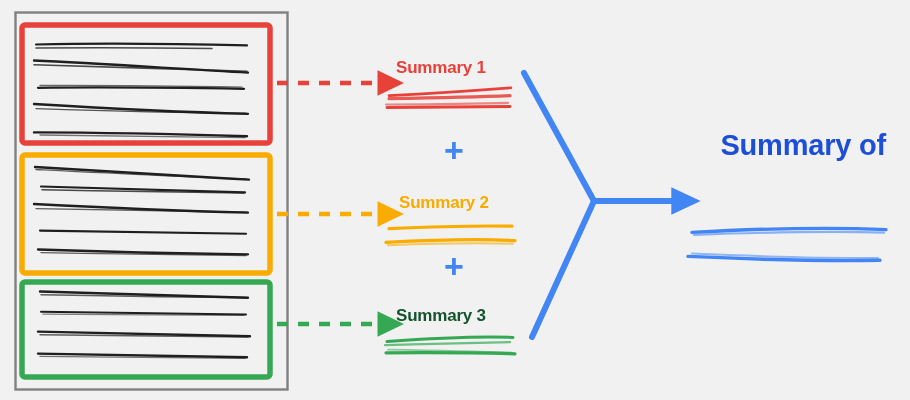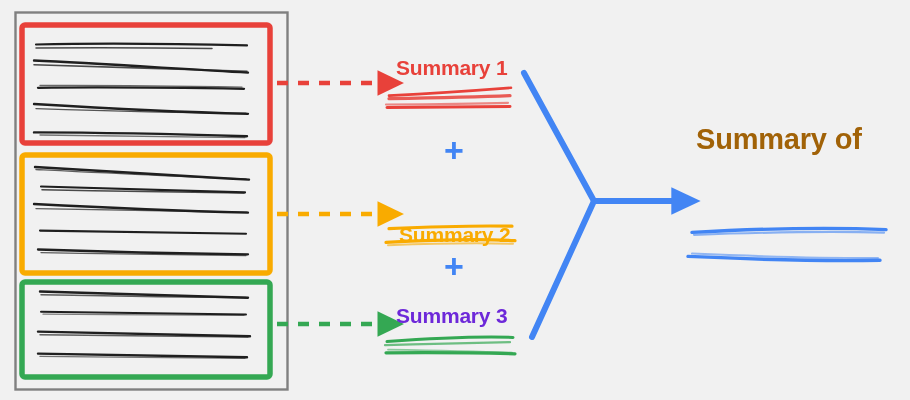--- a/index.html
+++ b/index.html
@@ -28,33 +28,33 @@
     height: 400px;
   }
   .label {
     position: absolute;
     white-space: nowrap;
     font-family: "Liberation Sans", sans-serif;
     font-weight: 600;
     letter-spacing: -0.2px;
   }
   .summary-label {
-    font-size: 21px;
+    font-size: 17px;
     line-height: 21px;
   }
   #label-summary-1 { left: 396px; top: 57px; color: #e8413a; }
-  #label-summary-2 { left: 399px; top: 192px; color: #f9ab00; margin-top: 32px; }
-  #label-summary-3 { left: 396px; top: 305px; color: #6d28d9; }
+  #label-summary-2 { left: 399px; top: 192px; color: #f9ab00; }
+  #label-summary-3 { left: 396px; top: 305px; color: #14532d; }
   #label-final {
     left: 696px;
-    top: 121px;
+    top: 127px;
     font-size: 29px;
     line-height: 37px;
-    color: #a16207;
-    text-align: left;
+    color: #1d4ed8;
+    text-align: right;
     width: 190px;
     white-space: normal;
   }
   .plus {
     position: absolute;
     color: #4285f4;
     font-size: 34px;
     line-height: 34px;
     font-weight: 600;
     font-family: "Liberation Sans", sans-serif;

